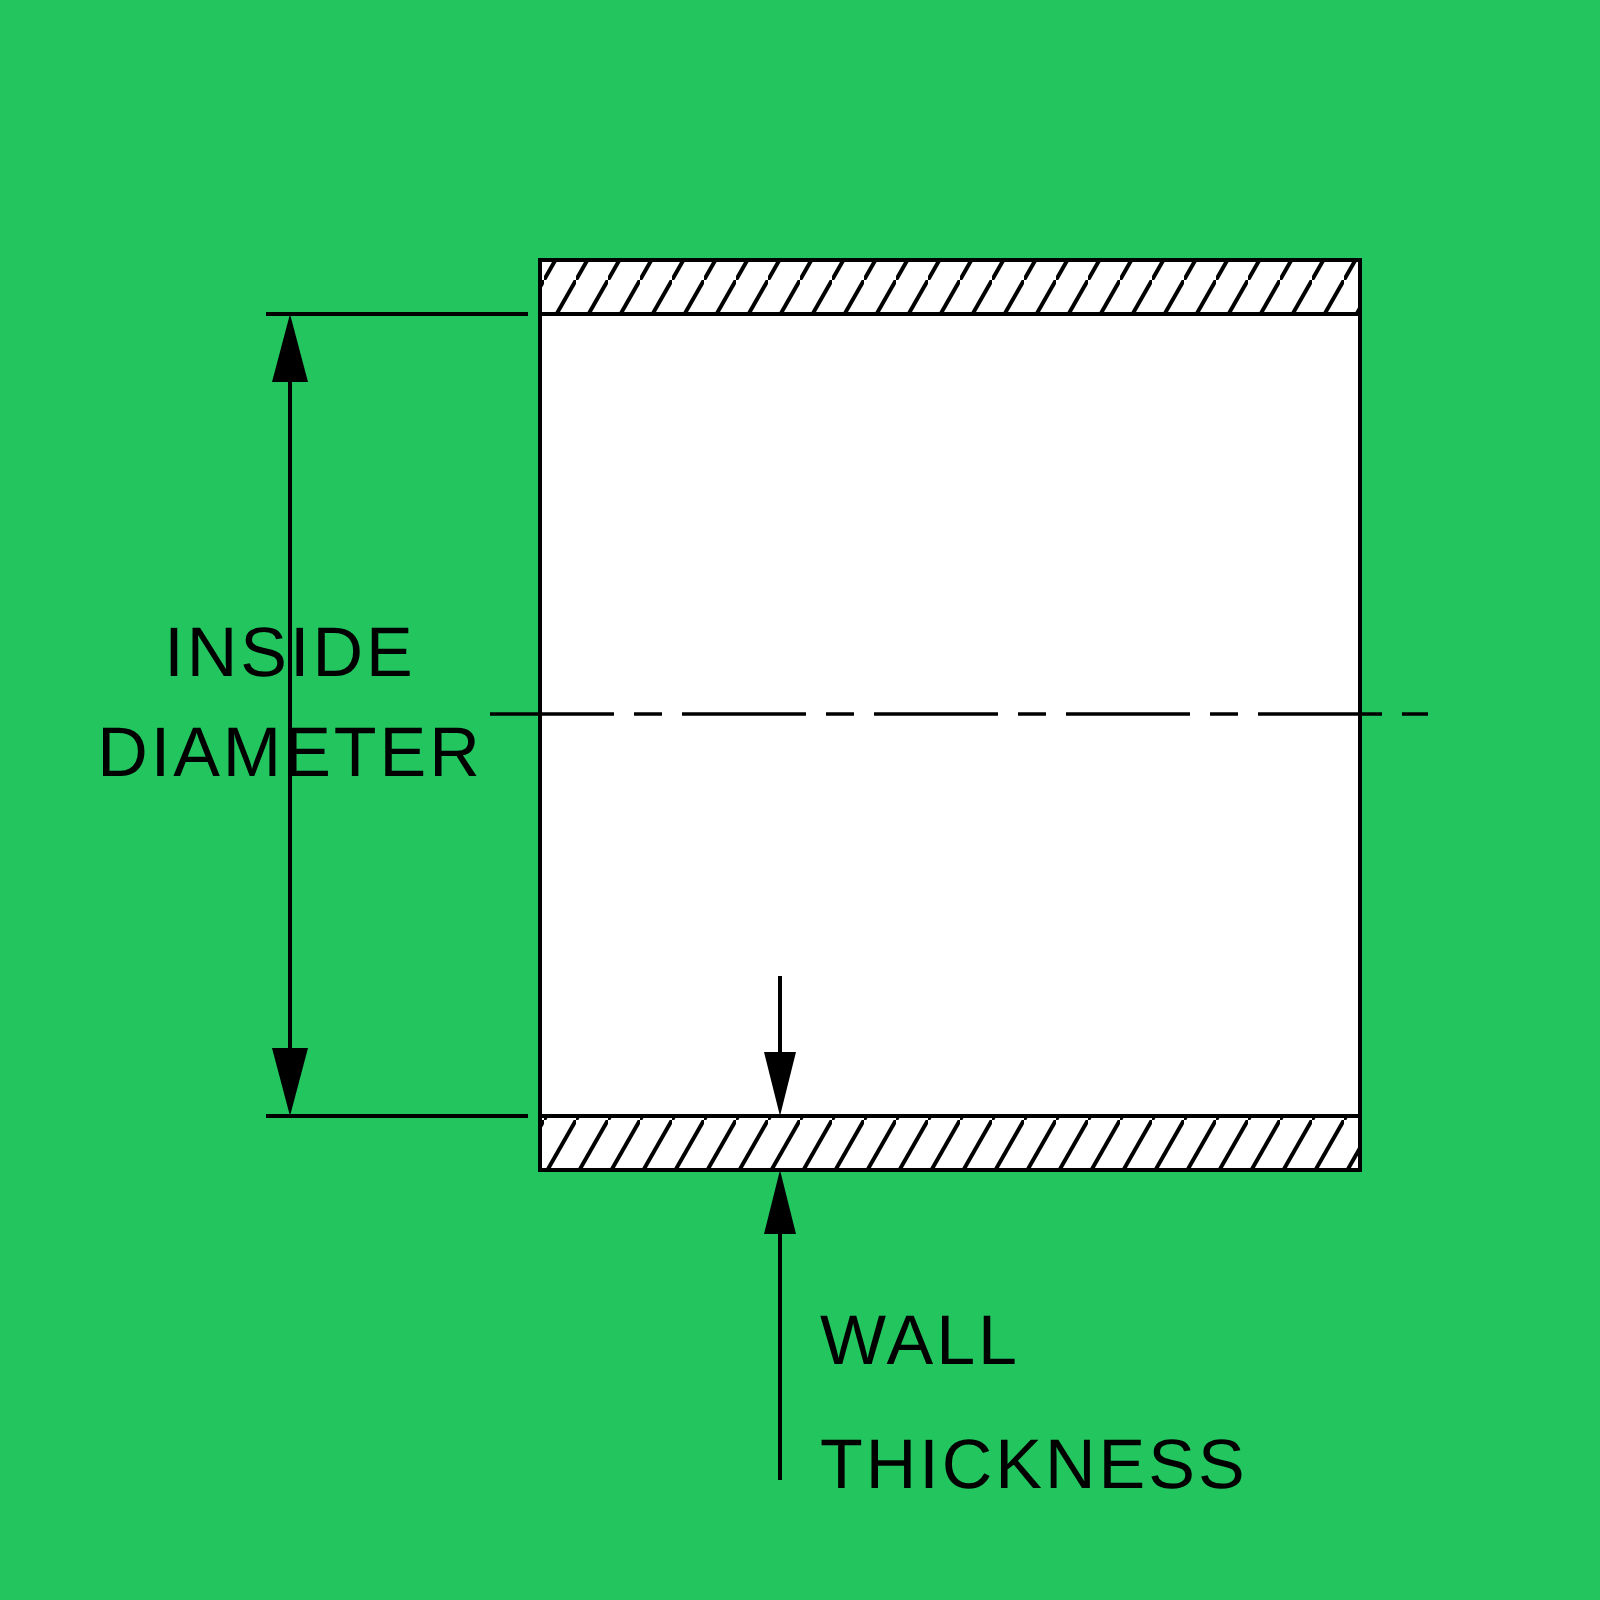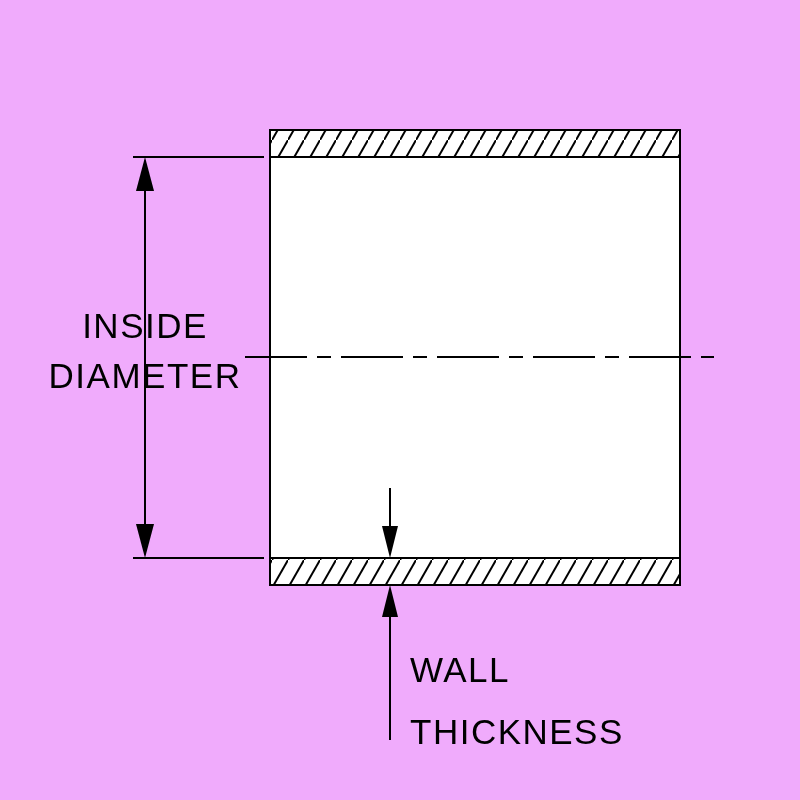--- a/index.html
+++ b/index.html
@@ -5,21 +5,21 @@
   html, body {
     margin: 0;
     padding: 0;
     background: #ffffff;
     font-family: "Liberation Sans", "DejaVu Sans", sans-serif;
   }
   #stage {
     position: relative;
     width: 800px;
     height: 800px;
-    background: #f0abfc;
+    background: #22c55e;
     overflow: hidden;
   }
   svg {
     position: absolute;
     left: 0;
     top: 0;
   }
   .dim-label {
     font-family: "Liberation Sans", "DejaVu Sans", sans-serif;
     font-size: 35px;

